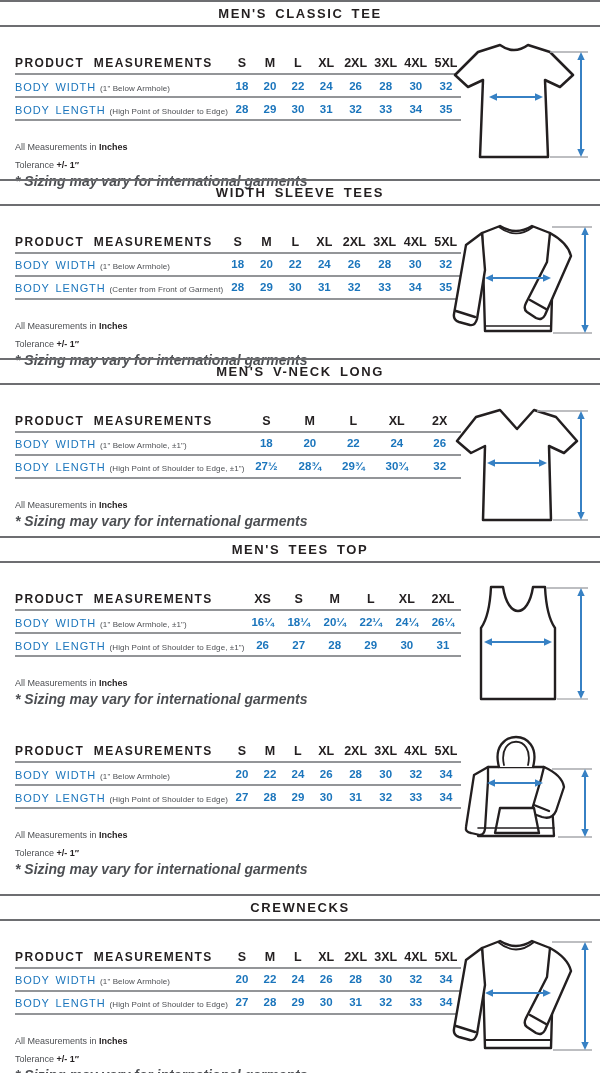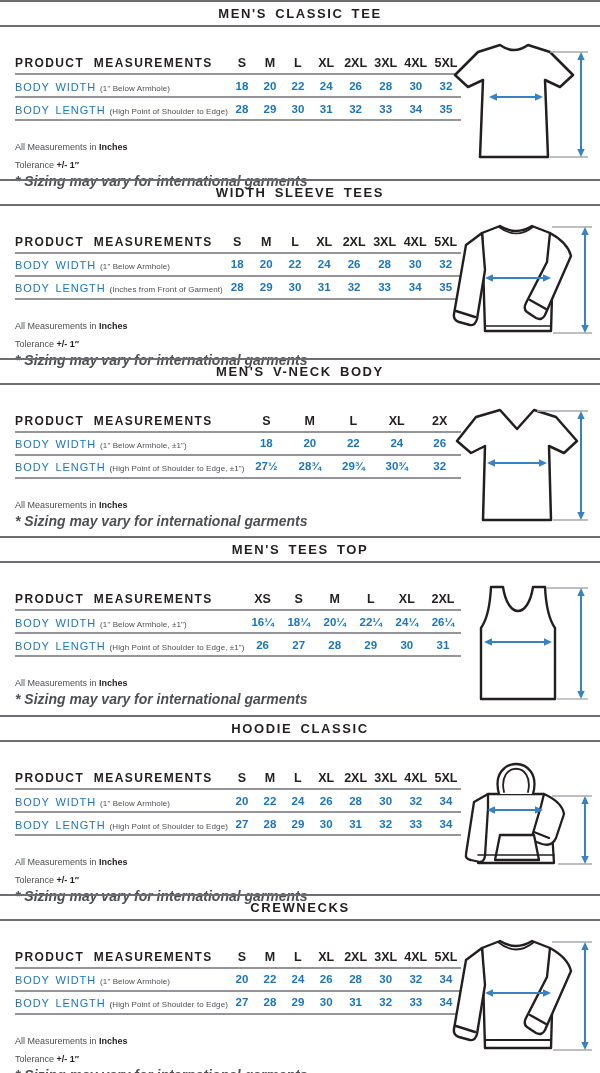--- a/index.html
+++ b/index.html
@@ -157,21 +157,21 @@
                 <td class="value-cell">18</td>
                 <td class="value-cell">20</td>
                 <td class="value-cell">22</td>
                 <td class="value-cell">24</td>
                 <td class="value-cell">26</td>
                 <td class="value-cell">28</td>
                 <td class="value-cell">30</td>
                 <td class="value-cell">32</td>
               </tr>
               <tr>
-                <td class="row-label-cell"><span class="row-label">BODY LENGTH</span><span class="row-note">(Inches from Front of Garment)</span></td>
+                <td class="row-label-cell"><span class="row-label">BODY LENGTH</span><span class="row-note">(Center from Front of Garment)</span></td>
                 <td class="value-cell">28</td>
                 <td class="value-cell">29</td>
                 <td class="value-cell">30</td>
                 <td class="value-cell">31</td>
                 <td class="value-cell">32</td>
                 <td class="value-cell">33</td>
                 <td class="value-cell">34</td>
                 <td class="value-cell">35</td>
               </tr>
             </tbody>
@@ -207,21 +207,21 @@
       <polygon points="141,9 137.3,17 144.7,17"></polygon>
               <polygon points="141,115 137.3,107 144.7,107"></polygon>
     </g>
   </svg>
         </div>
     </div>
   </section>
 
   <section class="chart-section">
     <div class="title-bar">
-      <h2 class="section-title">MEN'S V-NECK BODY</h2>
+      <h2 class="section-title">MEN'S V-NECK LONG</h2>
     </div>
     <div class="section-body">
       <div class="table-col">
         <table class="size-table cols-5">
           <thead>
             <tr class="head-row">
               <th class="label-cell">PRODUCT MEASUREMENTS</th>
             <th class="size-cell">S</th>
                 <th class="size-cell">M</th>
                 <th class="size-cell">L</th>
@@ -339,23 +339,20 @@
       <line x1="137" y1="15" x2="137" y2="114" stroke="#3781c4" stroke-width="2"></line>
       <polygon points="137,9 133.3,17 140.7,17"></polygon>
               <polygon points="137,120 133.3,112 140.7,112"></polygon>
     </g>
   </svg>
         </div>
     </div>
   </section>
 
   <section class="chart-section">
-    <div class="title-bar">
-      <h2 class="section-title">HOODIE CLASSIC</h2>
-    </div>
     <div class="section-body">
       <div class="table-col">
         <table class="size-table cols-8">
           <thead>
             <tr class="head-row">
               <th class="label-cell">PRODUCT MEASUREMENTS</th>
             <th class="size-cell">S</th>
                 <th class="size-cell">M</th>
                 <th class="size-cell">L</th>
                 <th class="size-cell">XL</th>

